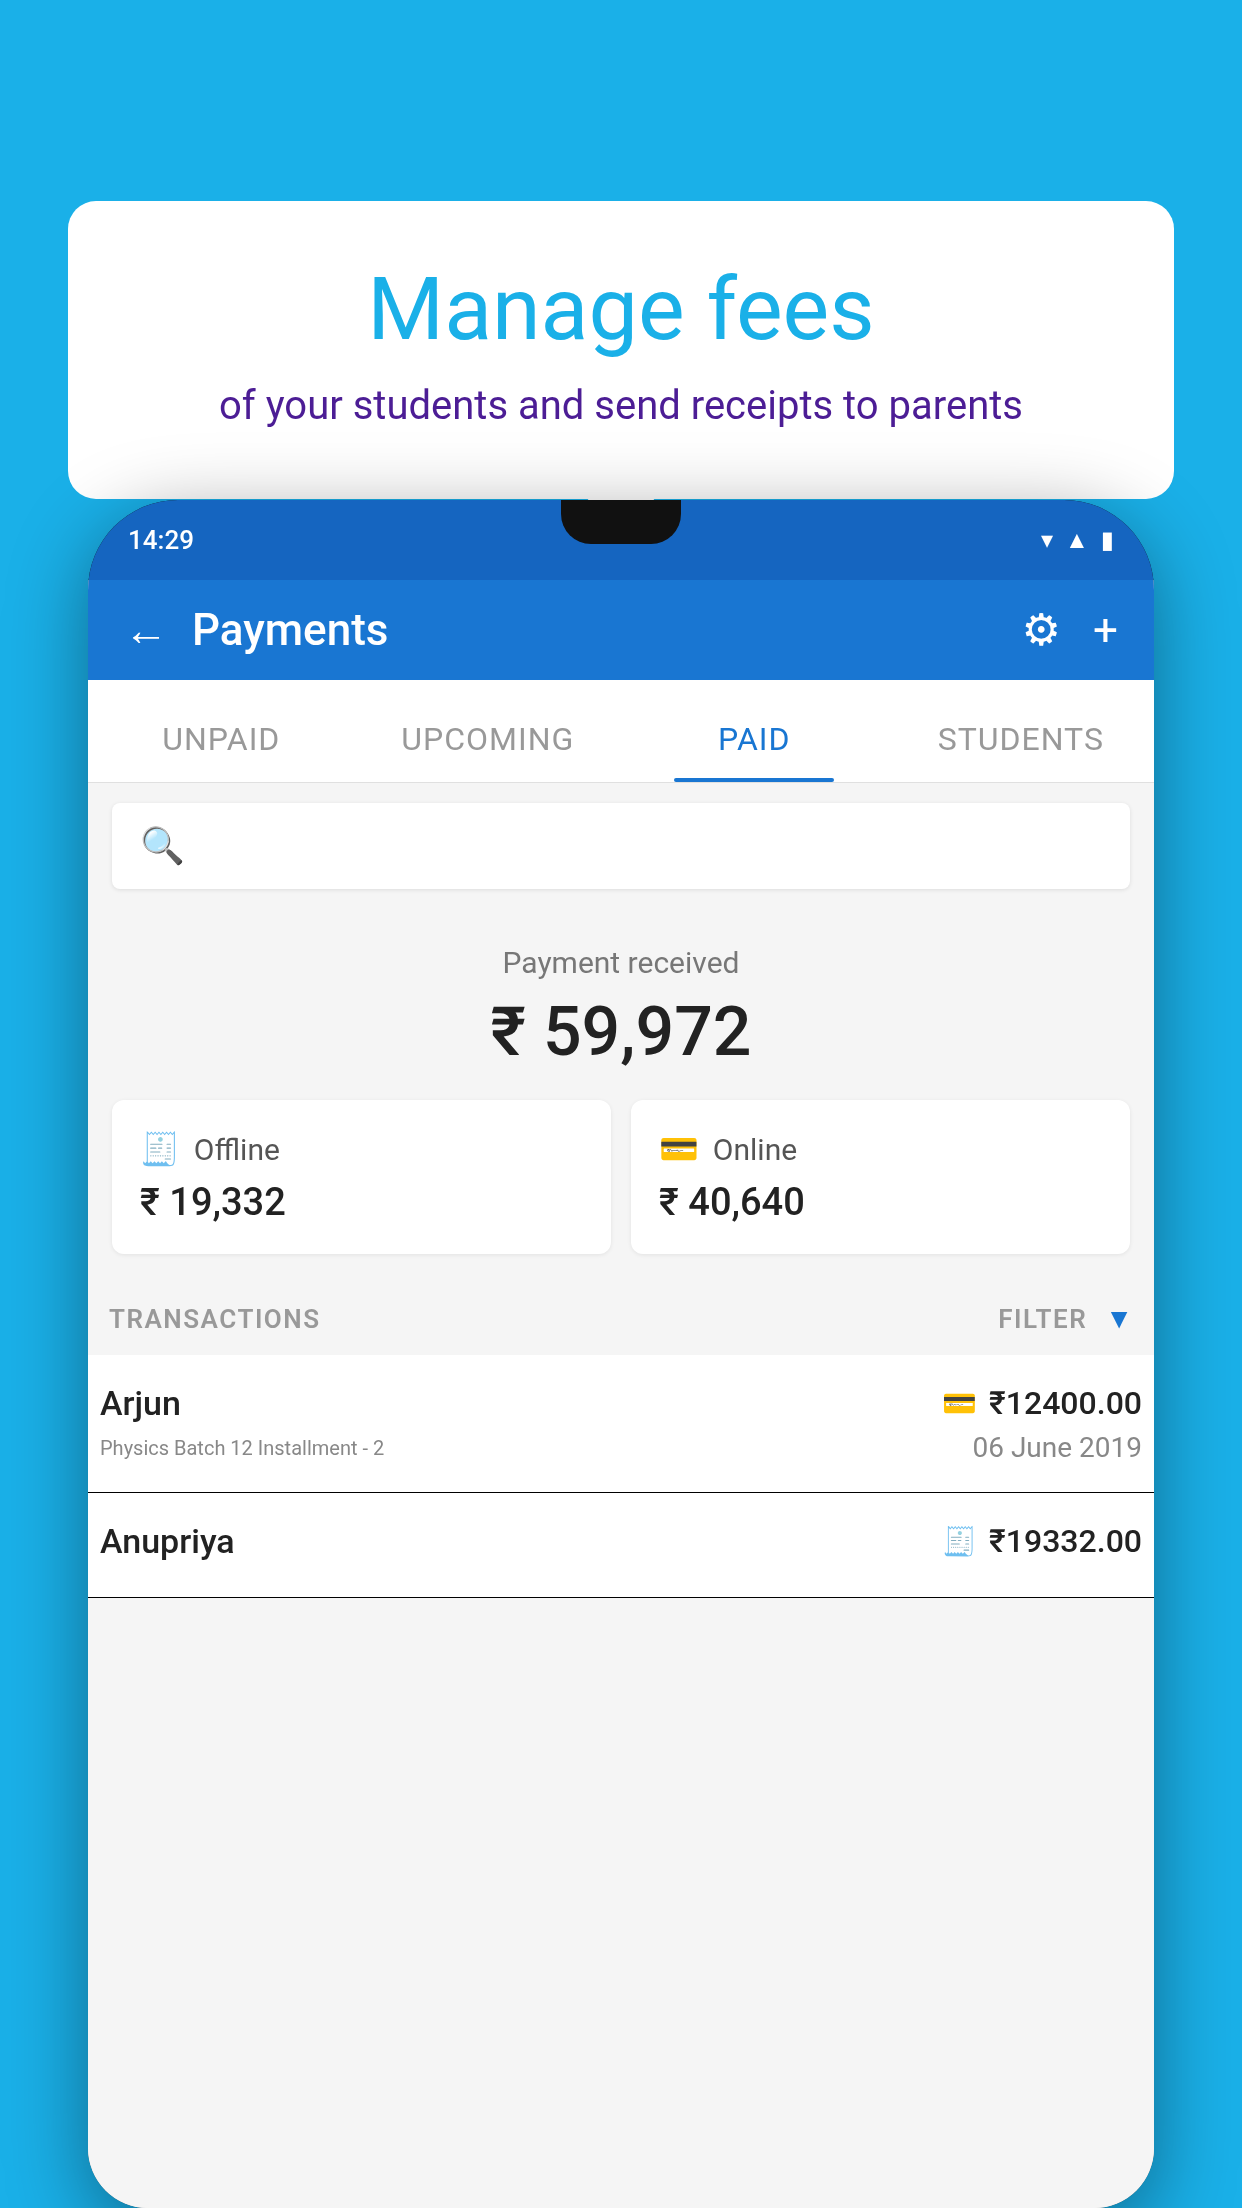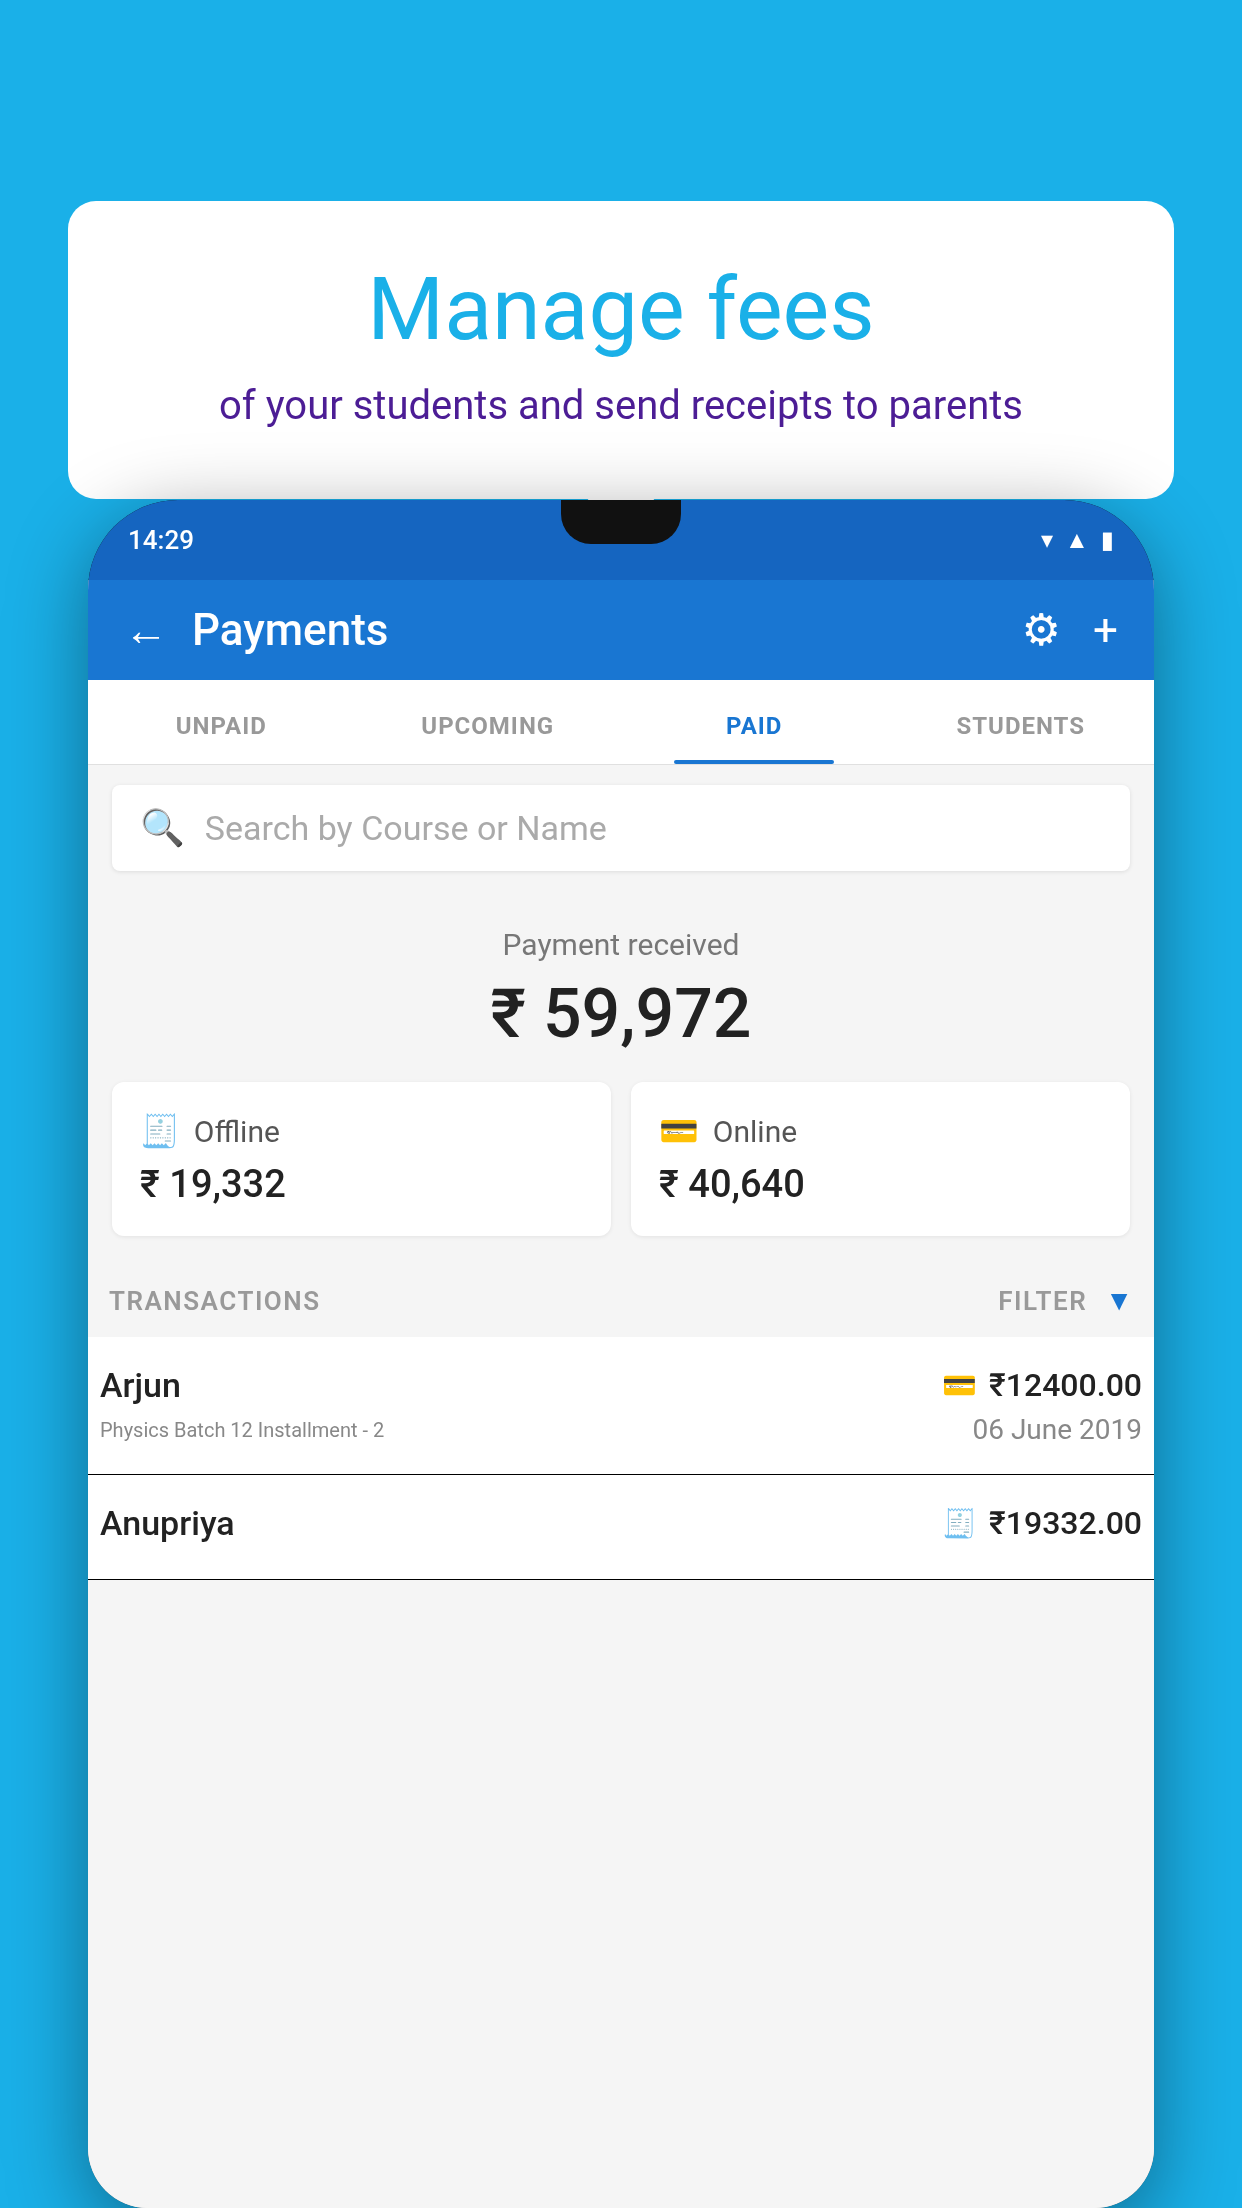--- a/index.html
+++ b/index.html
@@ -155,23 +155,23 @@
     
     .tabs-container {
       background: white;
       display: flex;
       border-bottom: 1px solid #e0e0e0;
     }
 
     .tab {
       flex: 1;
       text-align: center;
-      padding: 32px 0 24px;
-      font-size: 24px;
-      font-weight: 700;
+      padding: 40px 0 24px;
+      font-size: 32px;
+      font-weight: 400;
       color: #999;
       letter-spacing: 1px;
       cursor: pointer;
       position: relative;
     }
 
     .tab.active {
       color: #1976d2;
     }
 
@@ -415,21 +415,20 @@
       </div>
       <div class="tab">
         <span>STUDENTS</span>
       </div>
     </div>
 
     <div class="phone-content">
 
       <div class="search-bar">
         <span class="search-icon">🔍</span>
-        <span class="search-placeholder">Search by Course or Name</span>
       </div>
 
       <div class="payment-received">
         <div class="payment-label">Payment received</div>
         <div class="payment-amount">₹ 59,972</div>
       </div>
 
       <div class="payment-cards">
         <div class="payment-card">
           <div class="card-header">

